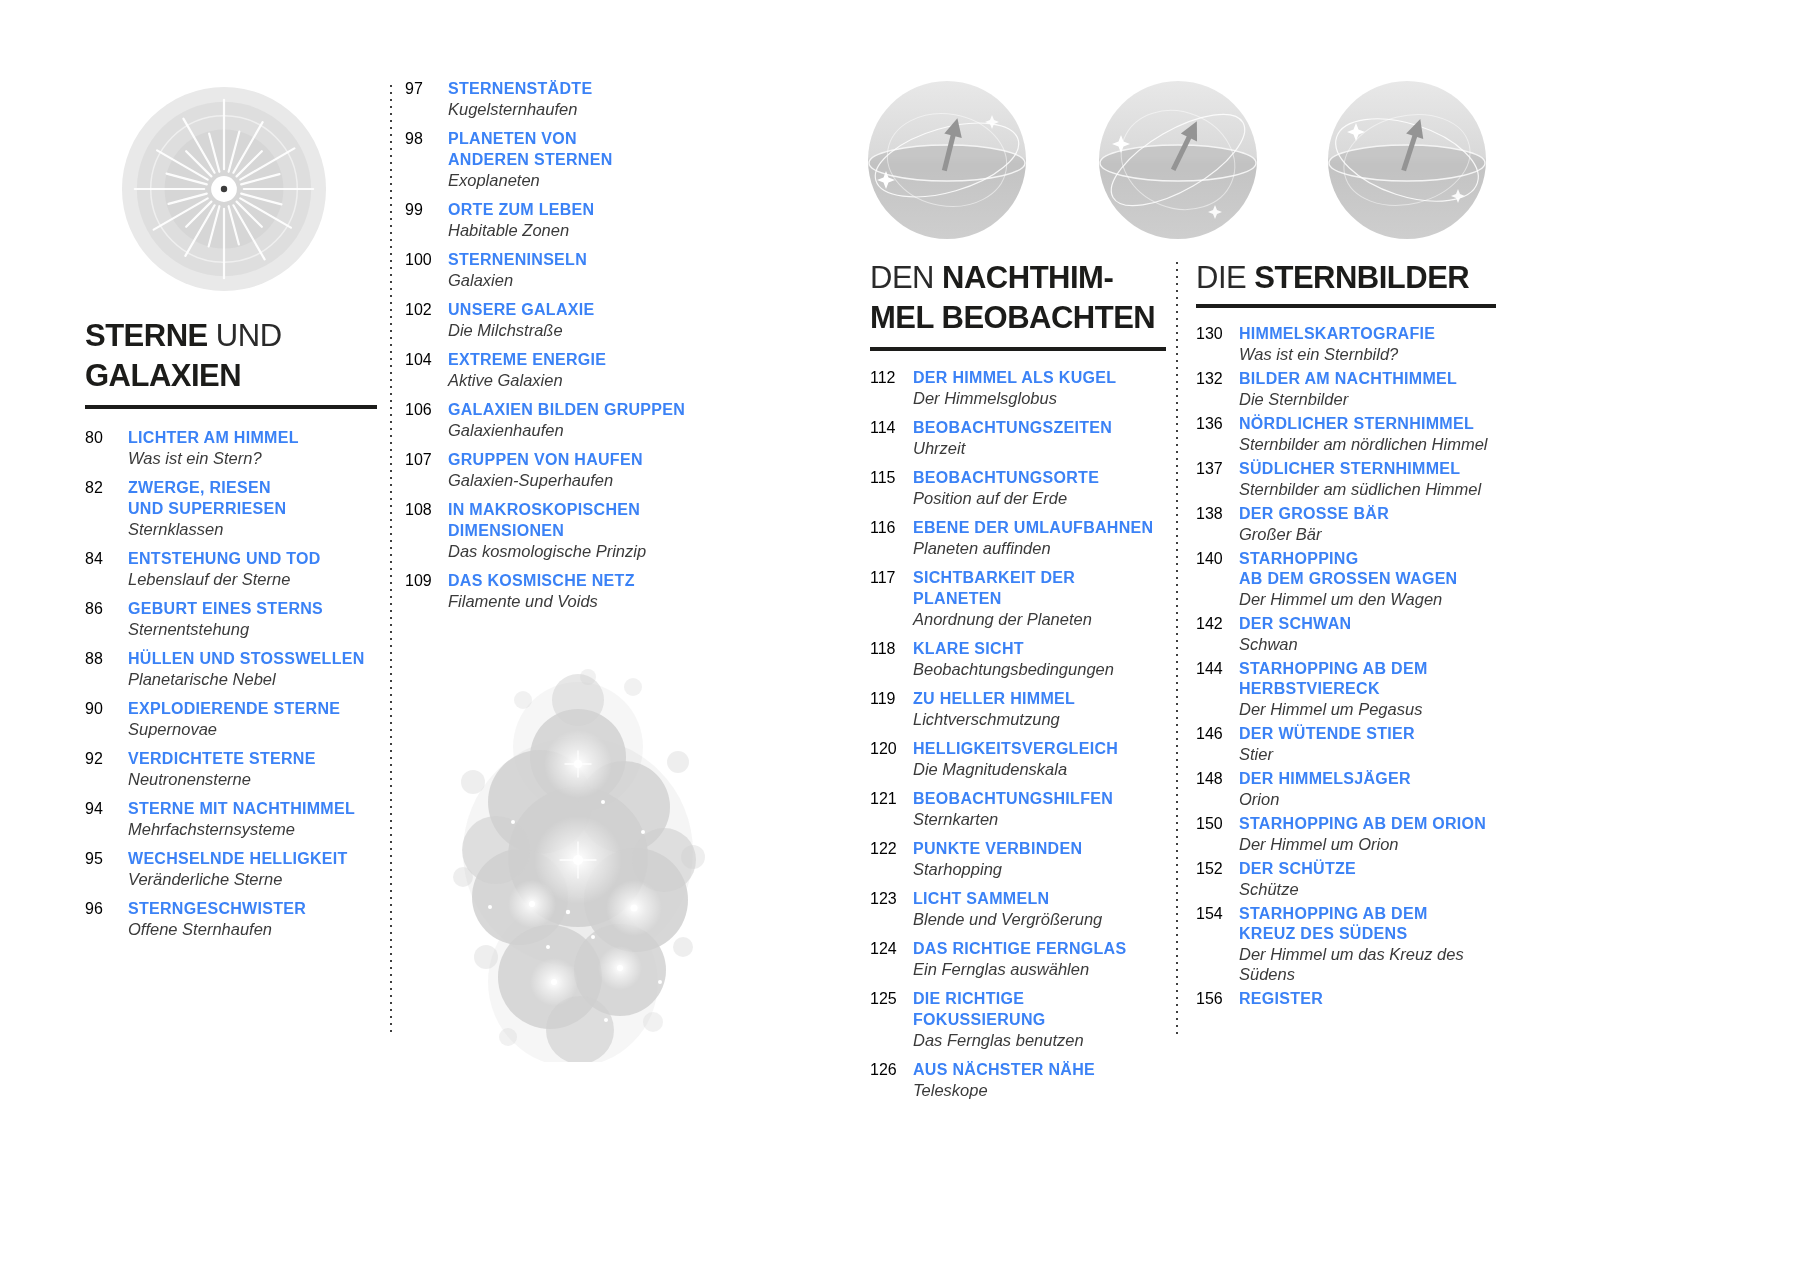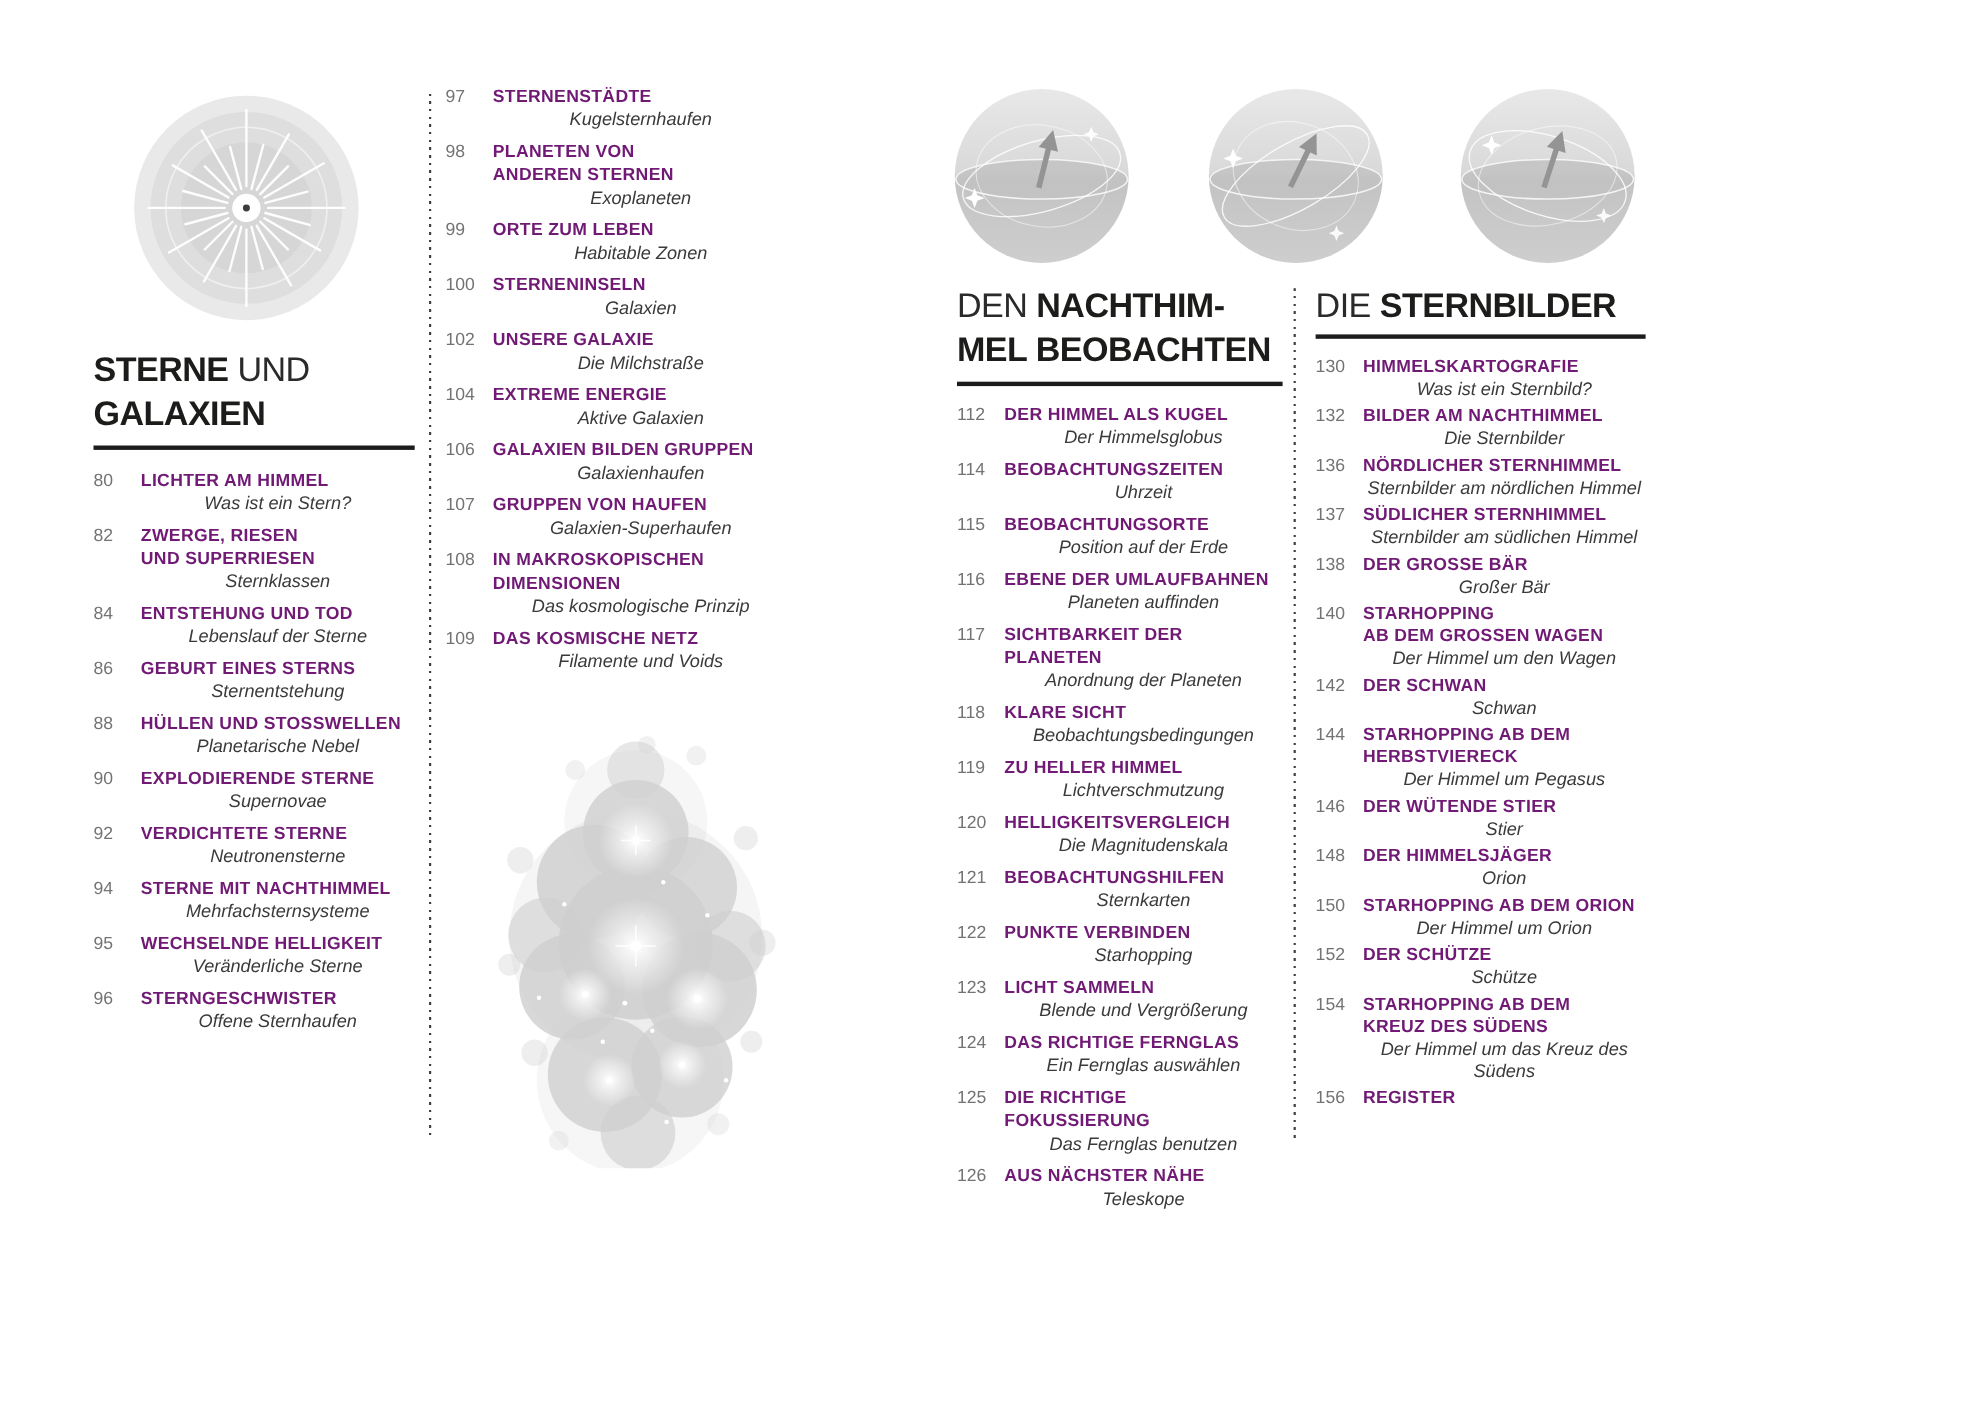--- a/index.html
+++ b/index.html
@@ -27,37 +27,36 @@
   .rule{height:4px;background:#1c1c1a;margin-top:9px;}
 
   
   .entries{margin-top:18px;}
   .entry{
     display:grid;
     grid-template-columns:43px 1fr;
     margin-bottom:8px;
   }
   .entry .num{
-    font-size:16px;line-height:21px;color:#737373;font-weight:400;
+    font-size:16px;line-height:21px;color:#000000;font-weight:400;
   }
   .entry .txt{display:block;}
   .entry .title{
     display:block;
     font-weight:700;
     font-size:16px;line-height:21px;
     letter-spacing:0.3px;
-    color:#701a75;
+    color:#3b82f6;
     white-space:pre-line;
   }
   .entry .sub{
     display:block;
     font-style:italic;
     font-size:16.5px;line-height:21px;
     color:#3a3a3a;
-    text-align:center;
   }
   
   .tight .entry{margin-bottom:5px;}
   .tight .entry .num,.tight .entry .title,.tight .entry .sub{line-height:20px;}
 
   
   .divider{
     width:2px;
     background:repeating-linear-gradient(to bottom,#3f3f3f 0 2.2px,transparent 2.2px 7px);
   }

